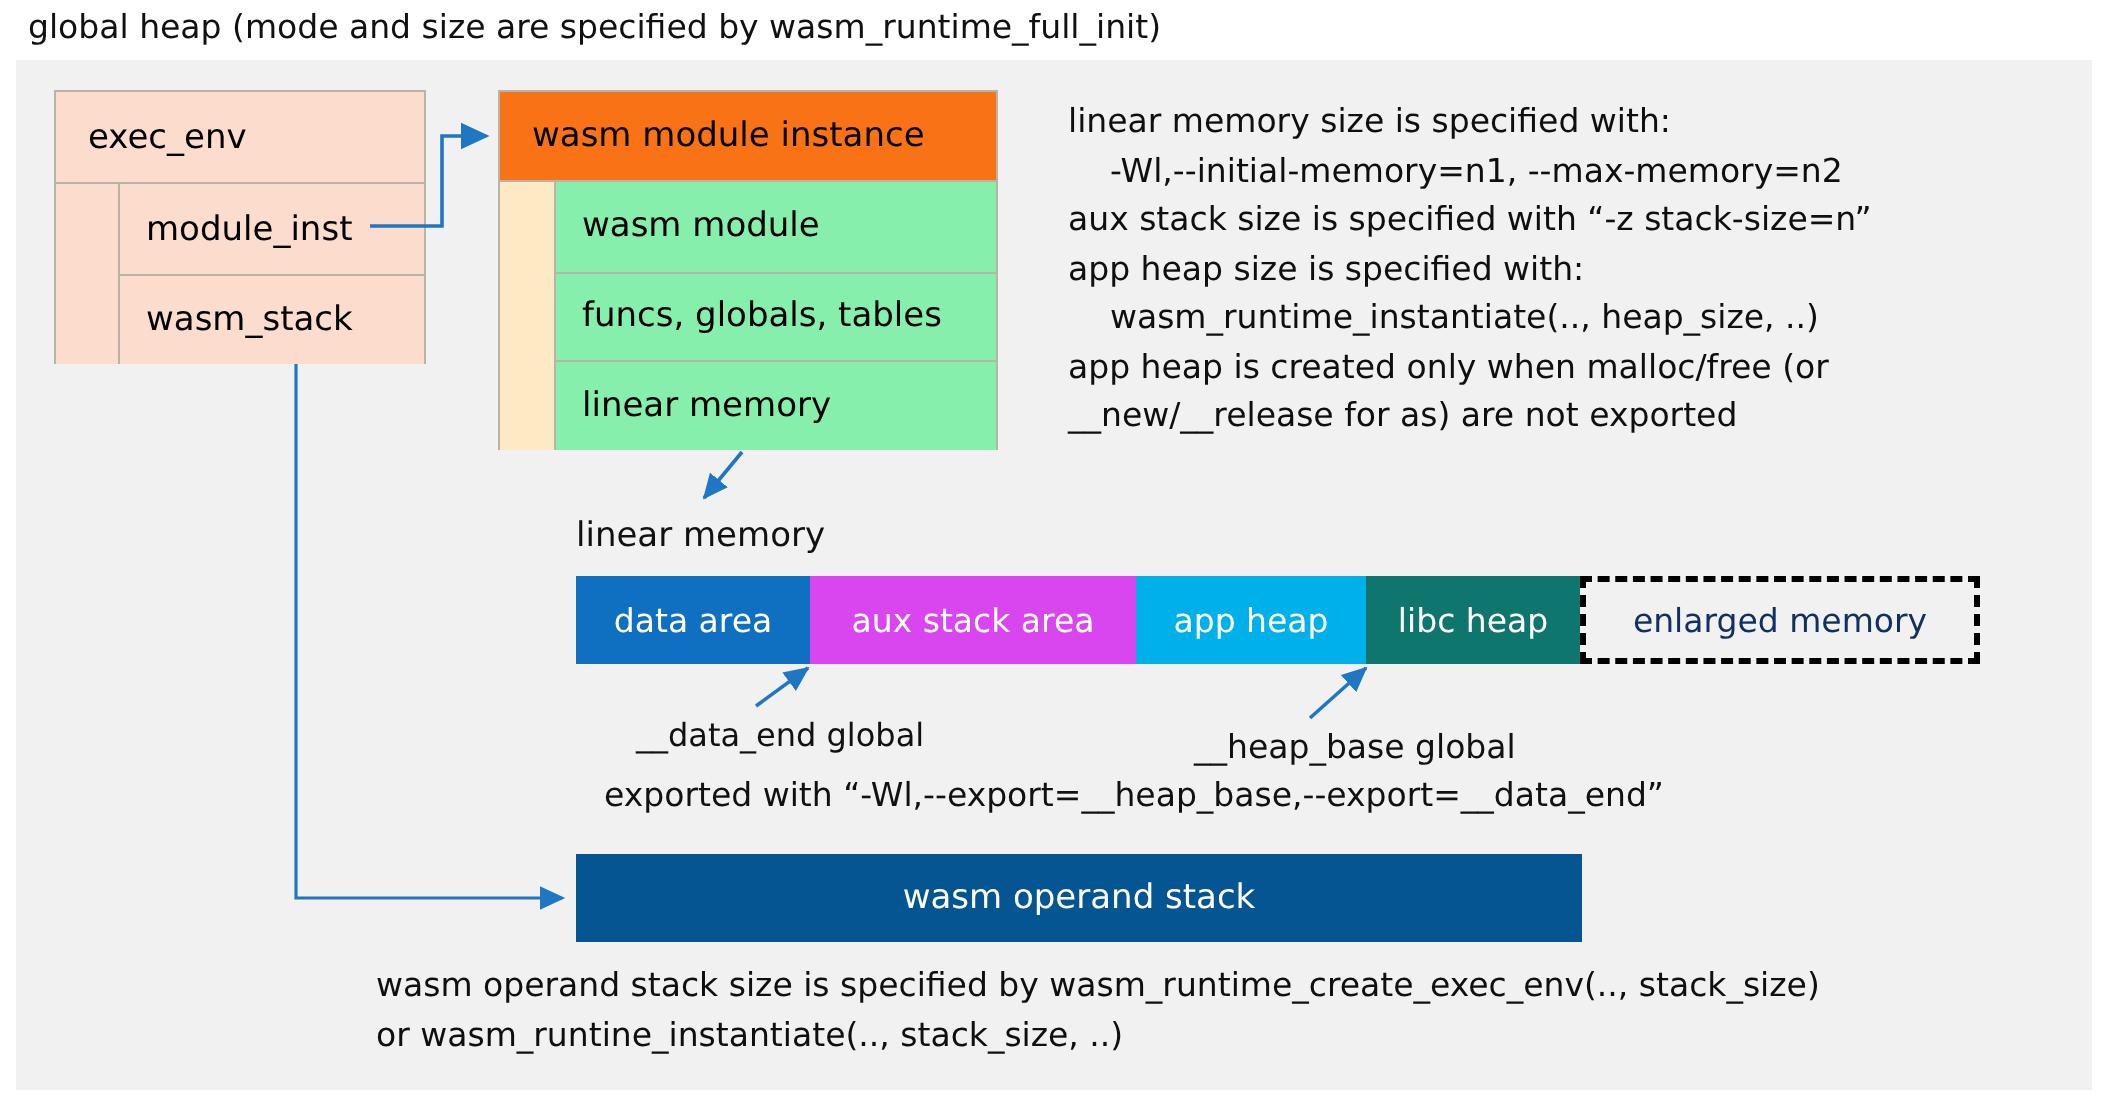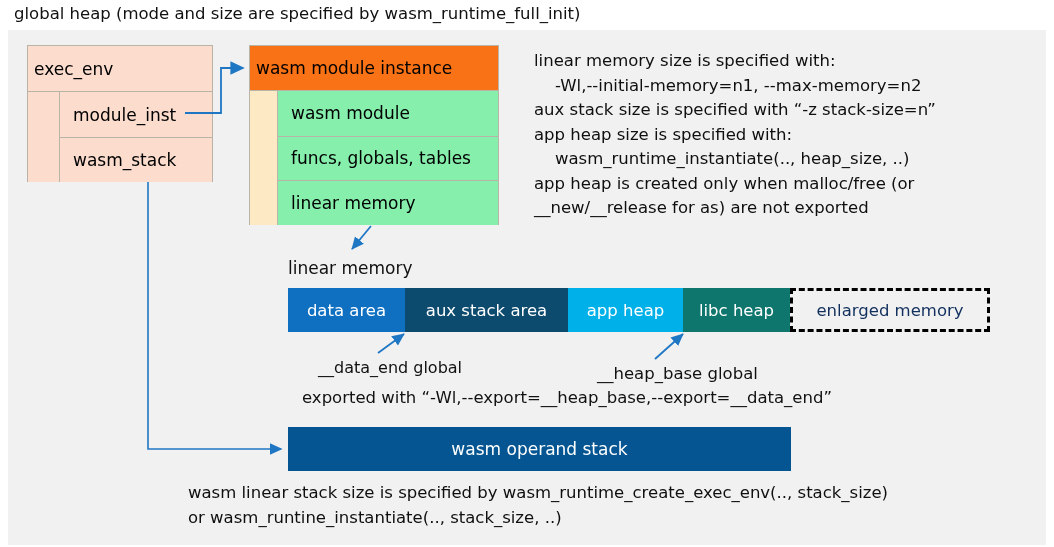--- a/index.html
+++ b/index.html
@@ -22,21 +22,21 @@
     width:1038px;height:515px;
     background:#f1f1f1;
   }
 
   
   .struct{position:absolute;box-sizing:border-box;border:1px solid #b9b4a8;}
   .struct .hdr{
     box-sizing:border-box;
     border-bottom:1px solid #b9b4a8;
     display:flex;align-items:center;
-    padding-left:6px;
+    padding-left:16px;
     font-size:17px;color:#000;
   }
   .struct .body{display:flex;}
   .struct .gutter{box-sizing:border-box;border-right:1px solid #b9b4a8;}
   .struct .rows{flex:1;display:flex;flex-direction:column;}
   .struct .row{
     box-sizing:border-box;
     display:flex;align-items:center;
     padding-left:13px;
     font-size:17px;color:#000;
@@ -137,33 +137,33 @@
     -Wl,--initial-memory=n1, --max-memory=n2
 aux stack size is specified with “-z stack-size=n”
 app heap size is specified with:
     wasm_runtime_instantiate(.., heap_size, ..)
 app heap is created only when malloc/free (or
 __new/__release for as) are not exported</div>
 
   <div id="linmem-label">linear memory</div>
   <div id="membar">
       <div class="seg" style="width: 117px; background: rgb(15, 111, 192);">data area</div>
-      <div class="seg" style="width: 163px; background: #0c4a6e;">aux stack area</div>
+      <div class="seg" style="width: 163px; background: #d946ef;">aux stack area</div>
       <div class="seg" style="width: 115px; background: rgb(0, 176, 232);">app heap</div>
       <div class="seg" style="width: 107px; background: #0f766e;">libc heap</div>
       <div class="seg dashed" style="width: 200px;">enlarged memory</div>
     </div>
 
   <div id="ann-data-end">__data_end global</div>
   <div id="ann-heap-base">__heap_base global</div>
   <div id="ann-exported">exported with “-Wl,--export=__heap_base,--export=__data_end”</div>
 
   <div id="operand-stack" style="background: rgb(4, 85, 145);">wasm operand stack</div>
 
-  <div class="note" id="note-bottom">wasm linear stack size is specified by wasm_runtime_create_exec_env(.., stack_size)
+  <div class="note" id="note-bottom">wasm operand stack size is specified by wasm_runtime_create_exec_env(.., stack_size)
 or wasm_runtine_instantiate(.., stack_size, ..)</div>
 
   <svg class="lines">
     <defs>
       <marker id="arrowblue" markerWidth="9" markerHeight="9" refX="7" refY="4.5" orient="auto">
         <path d="M0,0.8 L8,4.5 L0,8.2 Z" fill="#1f77c4"></path>
       </marker>
       <marker id="arrowblue2" markerWidth="8" markerHeight="8" refX="6.5" refY="4" orient="auto">
         <path d="M0,0.8 L7,4 L0,7.2 Z" fill="#1f77c4"></path>
       </marker>

